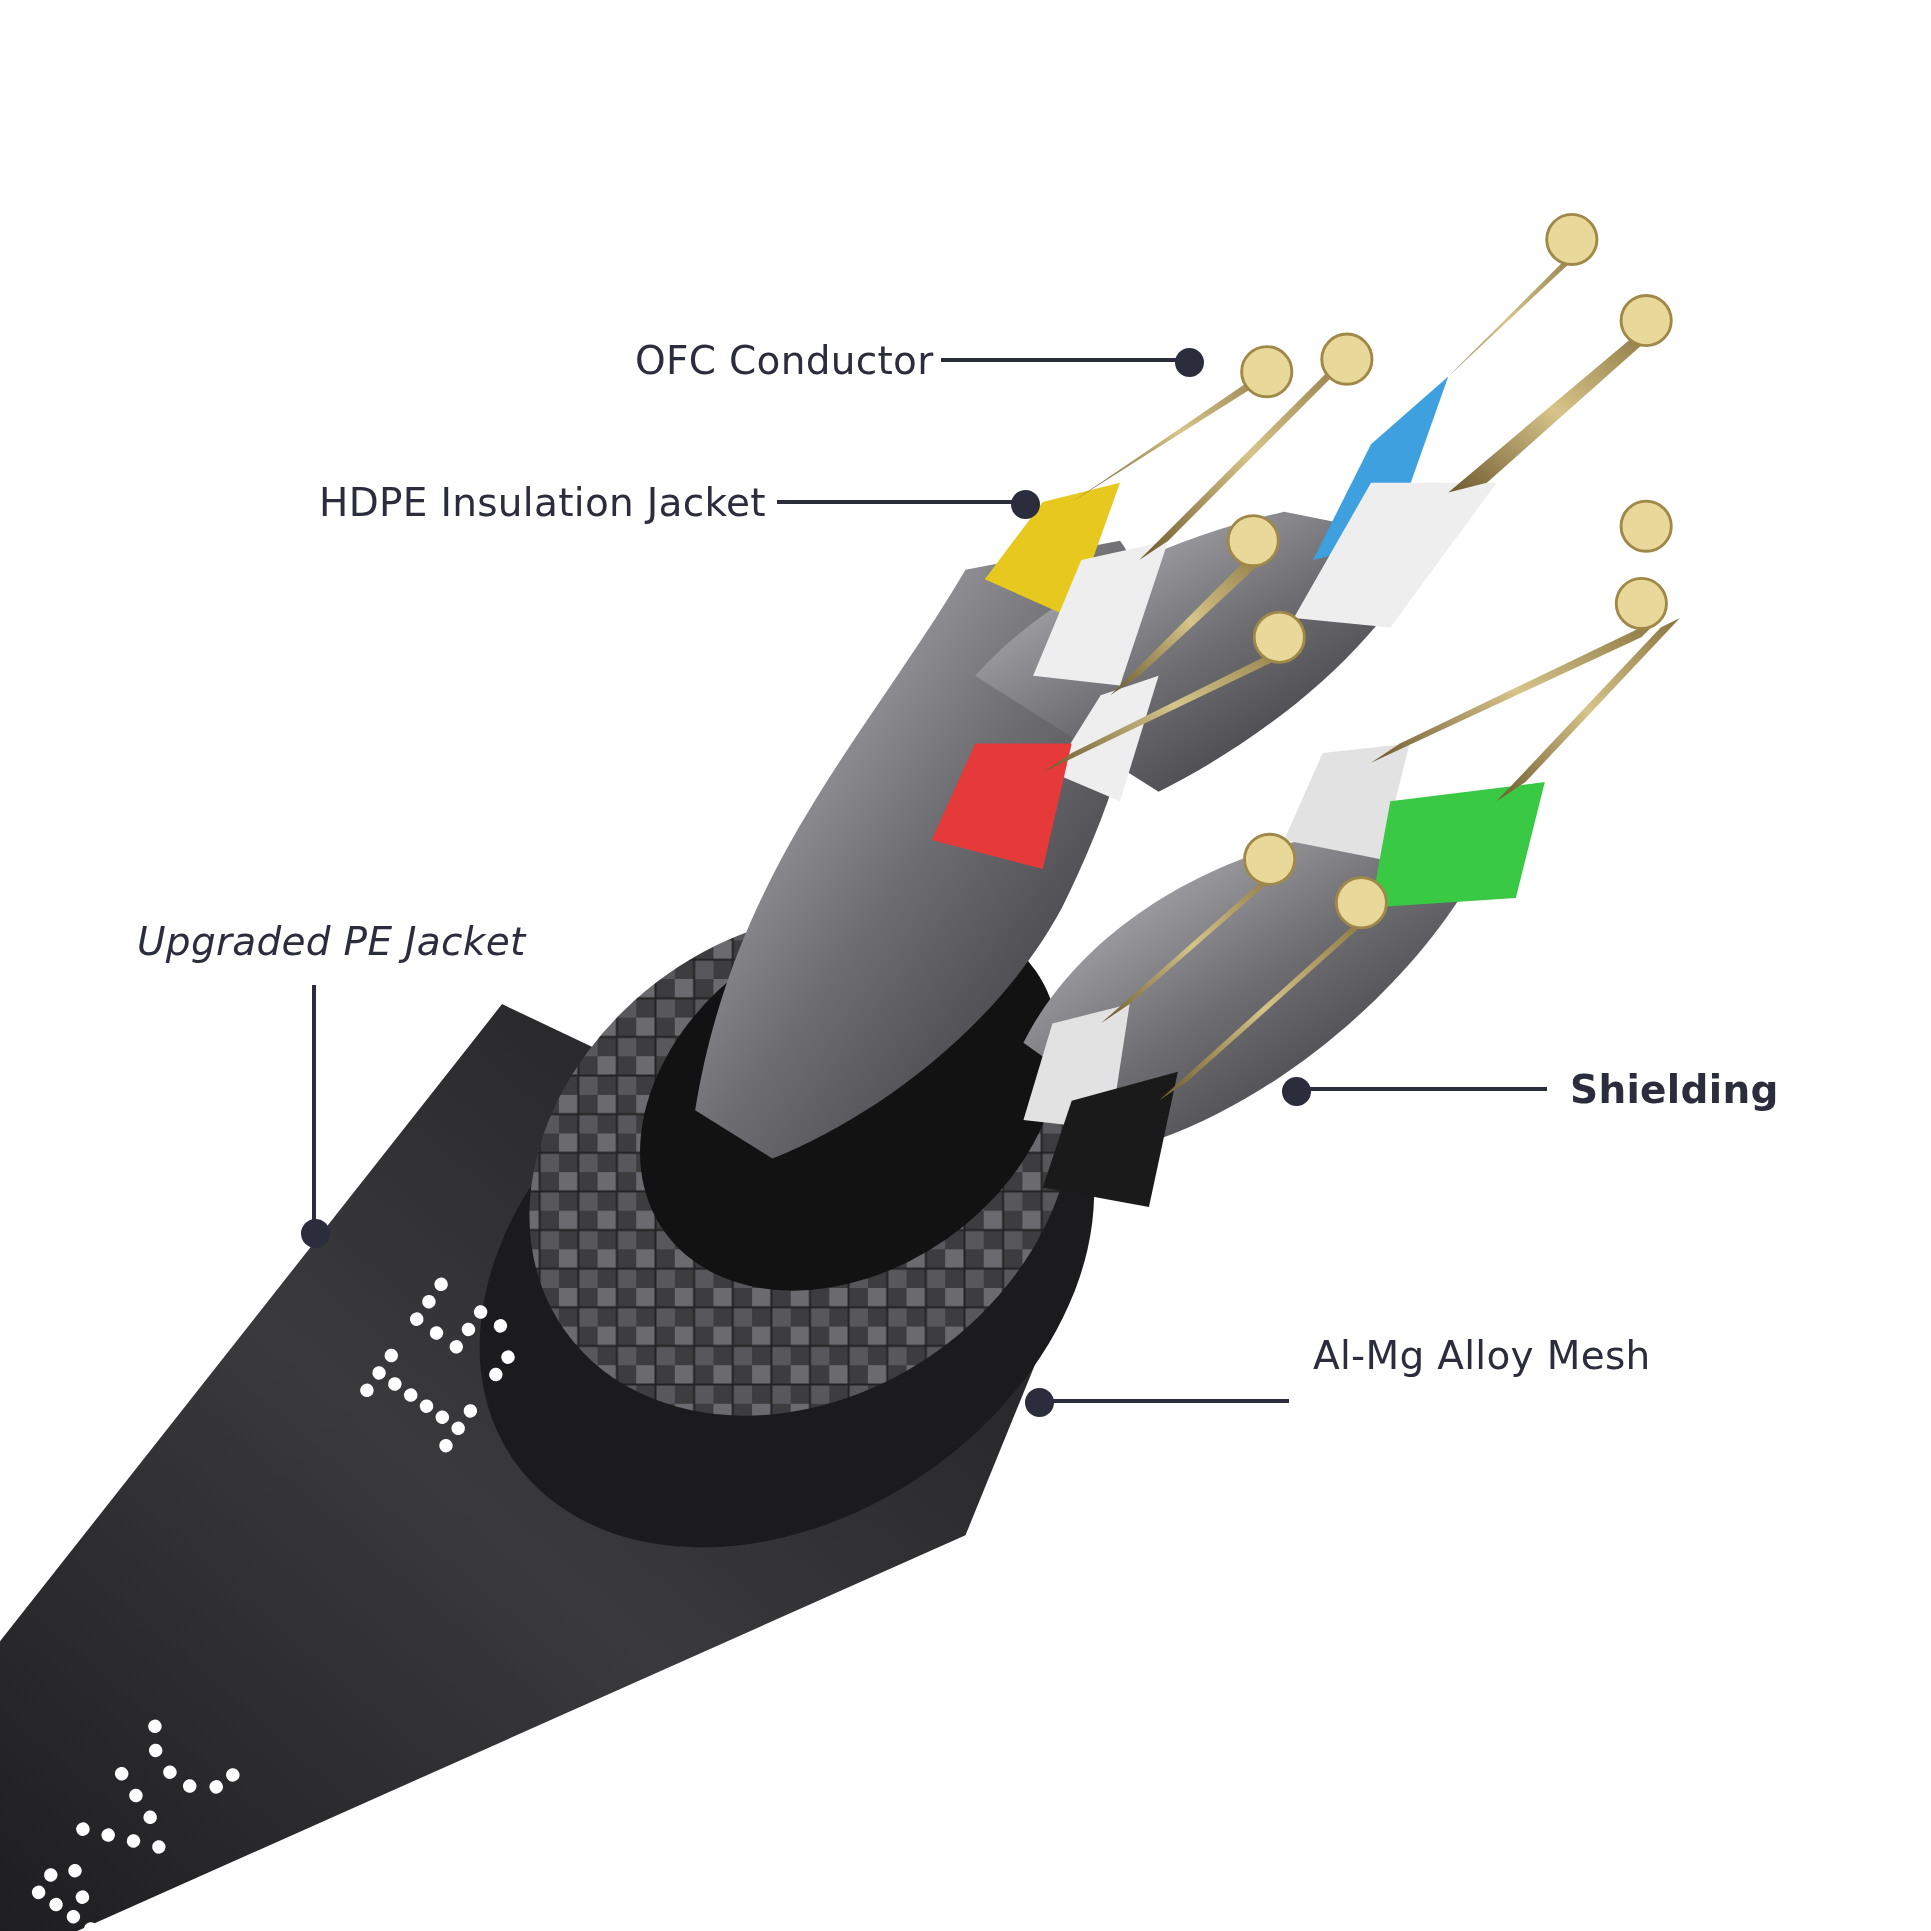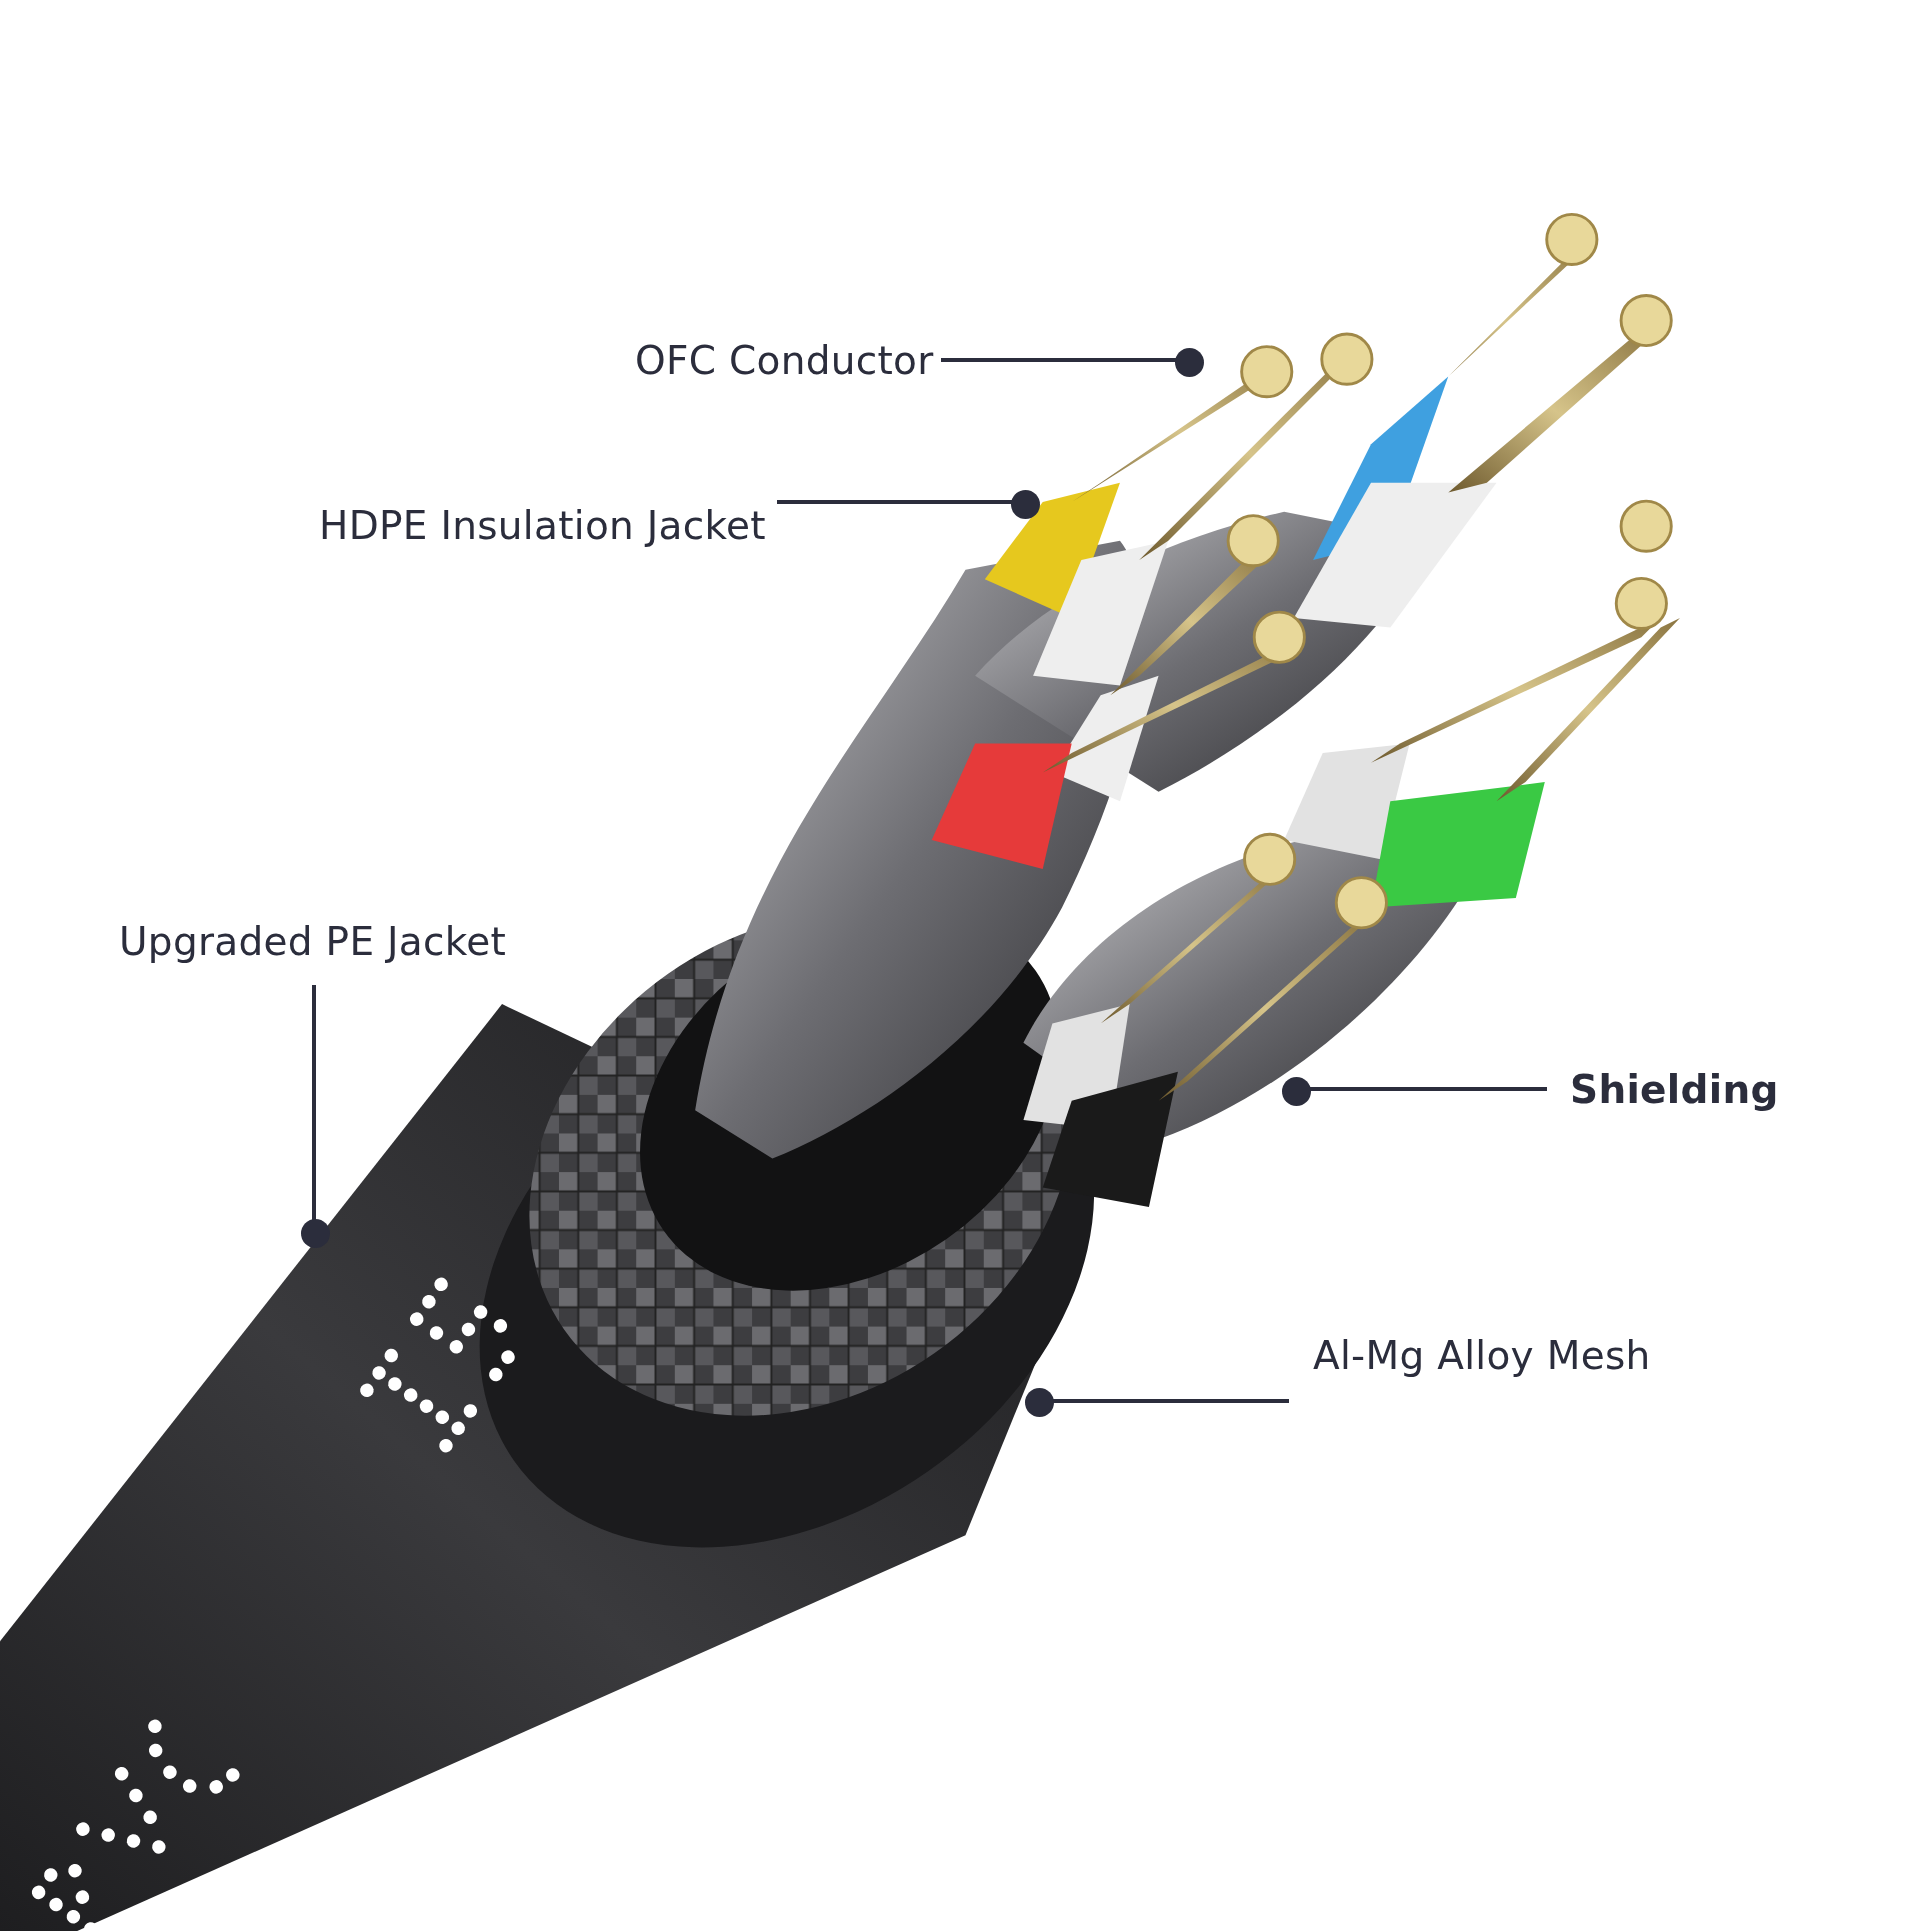--- a/index.html
+++ b/index.html
@@ -159,24 +159,24 @@
           <circle cx="215" cy="95" r="7"></circle>
       </g>
     </g>
   </svg>
 
   
   <div id="callouts">
       <div class="callout-label" style="left: 635px; top: 341px;">OFC Conductor</div>
       <div class="hline" style="left: 941px; width: 248px; top: 358px;"></div>
       <div class="dot" style="left: 1175px; top: 348px;"></div>
-      <div class="callout-label" style="left: 319px; top: 483px; margin-top: 23px;">HDPE Insulation Jacket</div>
+      <div class="callout-label" style="left: 319px; top: 483px;">HDPE Insulation Jacket</div>
       <div class="hline" style="left: 777px; width: 246px; top: 500px;"></div>
       <div class="dot" style="left: 1011px; top: 490px;"></div>
-      <div class="callout-label" style="left: 119px; top: 922px;">Upgraded PE Jacket</div>
+      <div class="callout-label" style="left: 137px; top: 922px; font-style: italic;">Upgraded PE Jacket</div>
       <div class="vline" style="left: 312px; top: 985px; height: 241px;"></div>
       <div class="dot" style="left: 301px; top: 1219px;"></div>
       <div class="callout-label" style="left: 1570px; top: 1070px; font-weight: bold;">Shielding</div>
       <div class="hline" style="left: 1297px; width: 250px; top: 1087px;"></div>
       <div class="dot" style="left: 1282px; top: 1077px;"></div>
       <div class="callout-label" style="left: 1313px; top: 1336px;">Al-Mg Alloy Mesh</div>
       <div class="hline" style="left: 1040px; width: 249px; top: 1399px;"></div>
       <div class="dot" style="left: 1025px; top: 1388px;"></div>
     </div>
 </div>

